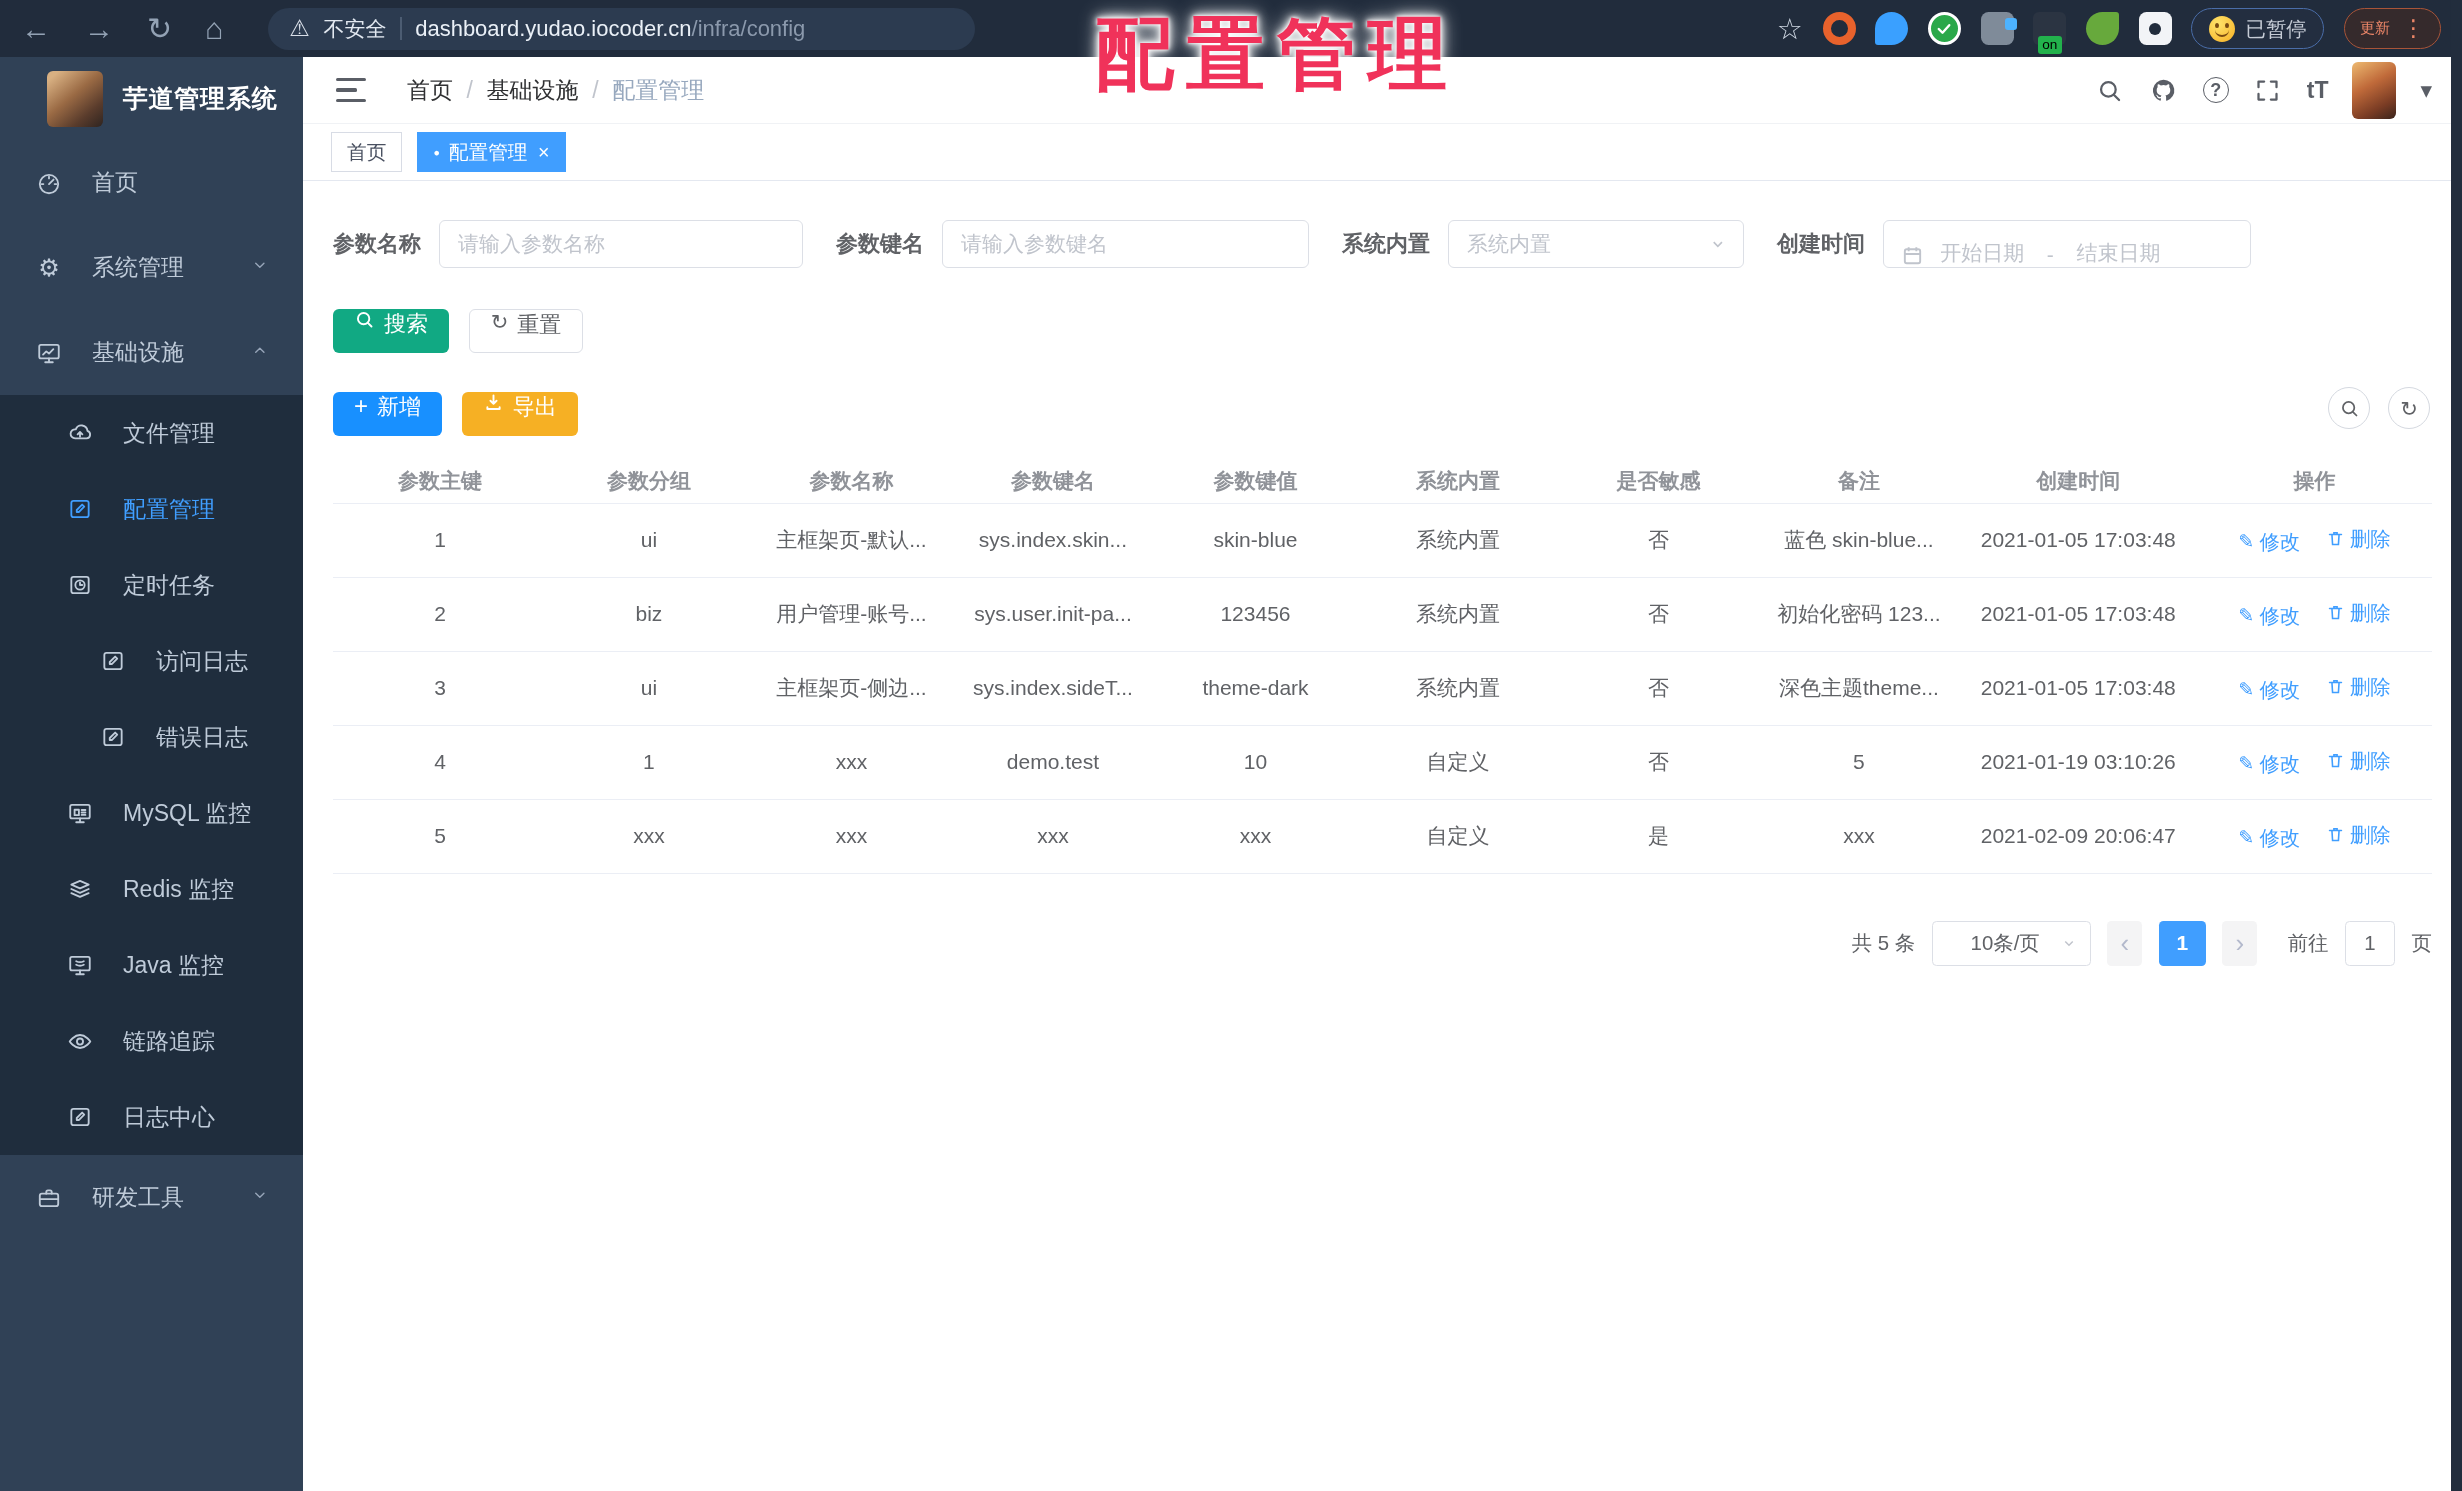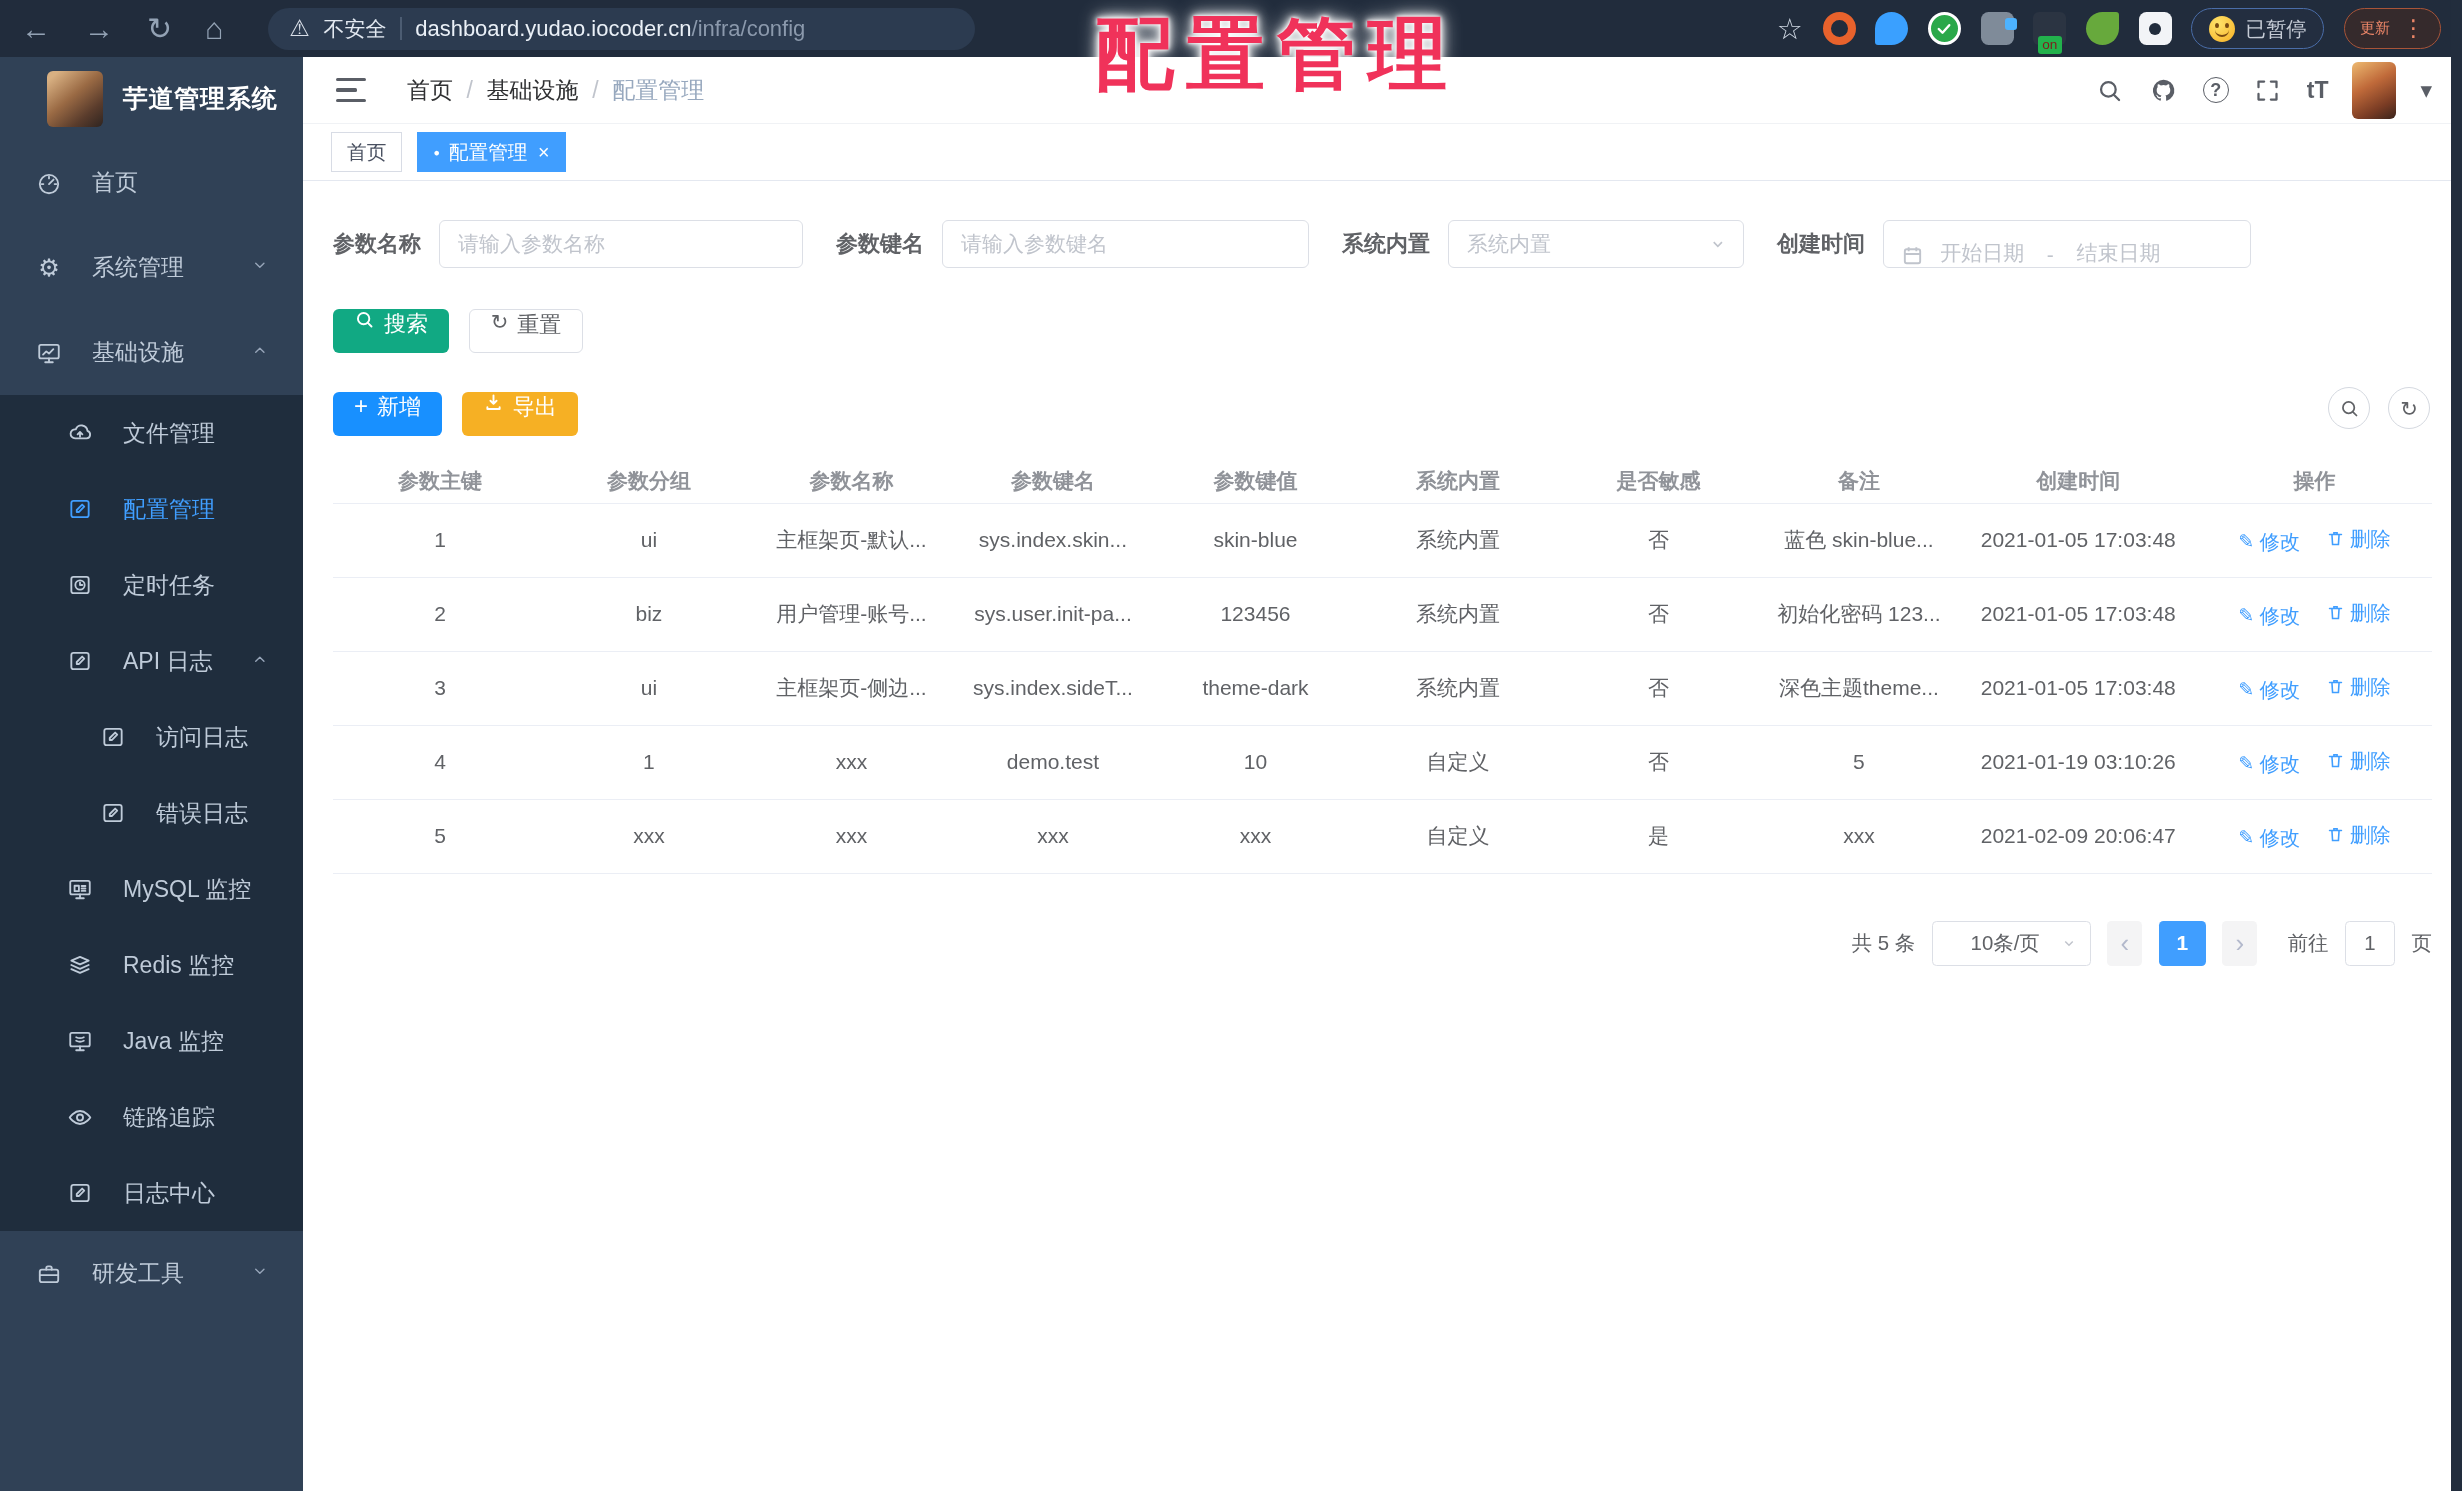--- a/index.html
+++ b/index.html
@@ -19,21 +19,21 @@
   .bar-right { margin-left:auto; display:flex; align-items:center; gap:19.7px; }
   .star { color:#cfd8e3; font-size:29px; }
   .ext { width:33px; height:33px; border-radius:50%; position:relative; }
   .ext-ring { border:8.3px solid #e8622c; background:transparent; }
   .ext-pin { background:#3aa0ff; border-radius:50% 50% 50% 3px; }
   .ext-check { background:#2aa84a; display:flex; align-items:center; justify-content:center; border:3px solid #fff; }
   .ext-check svg { width:18px; height:18px; }
   .ext-grey { background:#7f8b99; border-radius:7.6px; }
   .ext-grey:after { content:""; position:absolute; right:-3px; top:6px; width:12px; height:12px; background:#4db3ff; border-radius:3px; }
   .ext-dark { background:#2b3442; border-radius:6px; }
-  .badge-on { position:absolute; left:4.5px; bottom:-9px; background:#22b24c; color:#7f1d1d; font-size:13.6px; padding:0.8px 4.5px; border-radius:3px; line-height:1.2; }
+  .badge-on { position:absolute; left:4.5px; bottom:-9px; background:#22b24c; color:#000000; font-size:13.6px; padding:0.8px 4.5px; border-radius:3px; line-height:1.2; }
   .ext-leaf { background:#67a93c; border-radius:50% 3px 50% 50%; }
   .ext-puzzle { background:#f2f4f7; border-radius:7.6px; }
   .ext-puzzle:after { content:""; position:absolute; left:10.6px; top:10.6px; width:12px; height:12px; background:#212c3c; border-radius:50%; }
   .paused-pill { height:41px; border:1.9px solid #4a6da8; background:#232e40; border-radius:21px; display:flex; align-items:center; gap:10.6px; padding:0 16.6px; }
   .emoji-face { width:26px; height:26px; background:radial-gradient(circle at 35% 30%, #ffe36b, #f6b024); border-radius:50%; position:relative; }
   .emoji-face i { position:absolute; top:7.6px; width:3.8px; height:5.3px; background:#7a4b12; border-radius:50%; }
   .emoji-face i.l { left:6px; } .emoji-face i.r { right:6px; }
   .emoji-face u { position:absolute; left:6px; right:6px; bottom:4.5px; height:6.8px; border-bottom:2.3px solid #7a4b12; border-radius:0 0 10.6px 10.6px; }
   .paused-label { color:#c6ccd6; font-size:20.4px; }
   .update-btn { height:41px; border:1.9px solid #a85438; background:#352a2c; border-radius:21px; display:flex; align-items:center; gap:12px; padding:0 15px; }
@@ -232,30 +232,20 @@
         <span>配置管理</span>
       </div>
       <div class="mi">
         <svg class="micon" viewBox="0 0 24 24">
             <rect x="4" y="4.5" width="16" height="15" rx="2"></rect>
             <circle cx="12" cy="12" r="4.3"></circle>
             <path d="M12 12V9.6M12 12h2.1"></path>
           </svg>
         <span>定时任务</span>
       </div>
-      <div class="mi">
-        <svg class="micon" viewBox="0 0 24 24">
-            <rect x="4" y="4.5" width="16" height="15" rx="2"></rect>
-            <path d="M9 14.8v-1.9l5-5 1.9 1.9-5 5H9z"></path>
-          </svg>
-        <span>API 日志</span>
-        <span class="chev"><svg viewBox="0 0 24 24">
-              <path d="M7 15l5-5 5 5"></path>
-            </svg></span>
-      </div>
       <div class="mi deep">
         <svg class="micon" viewBox="0 0 24 24">
             <rect x="4" y="4.5" width="16" height="15" rx="2"></rect>
             <path d="M9 14.8v-1.9l5-5 1.9 1.9-5 5H9z"></path>
           </svg>
         <span>访问日志</span>
       </div>
       <div class="mi deep">
         <svg class="micon" viewBox="0 0 24 24">
             <rect x="4" y="4.5" width="16" height="15" rx="2"></rect>

